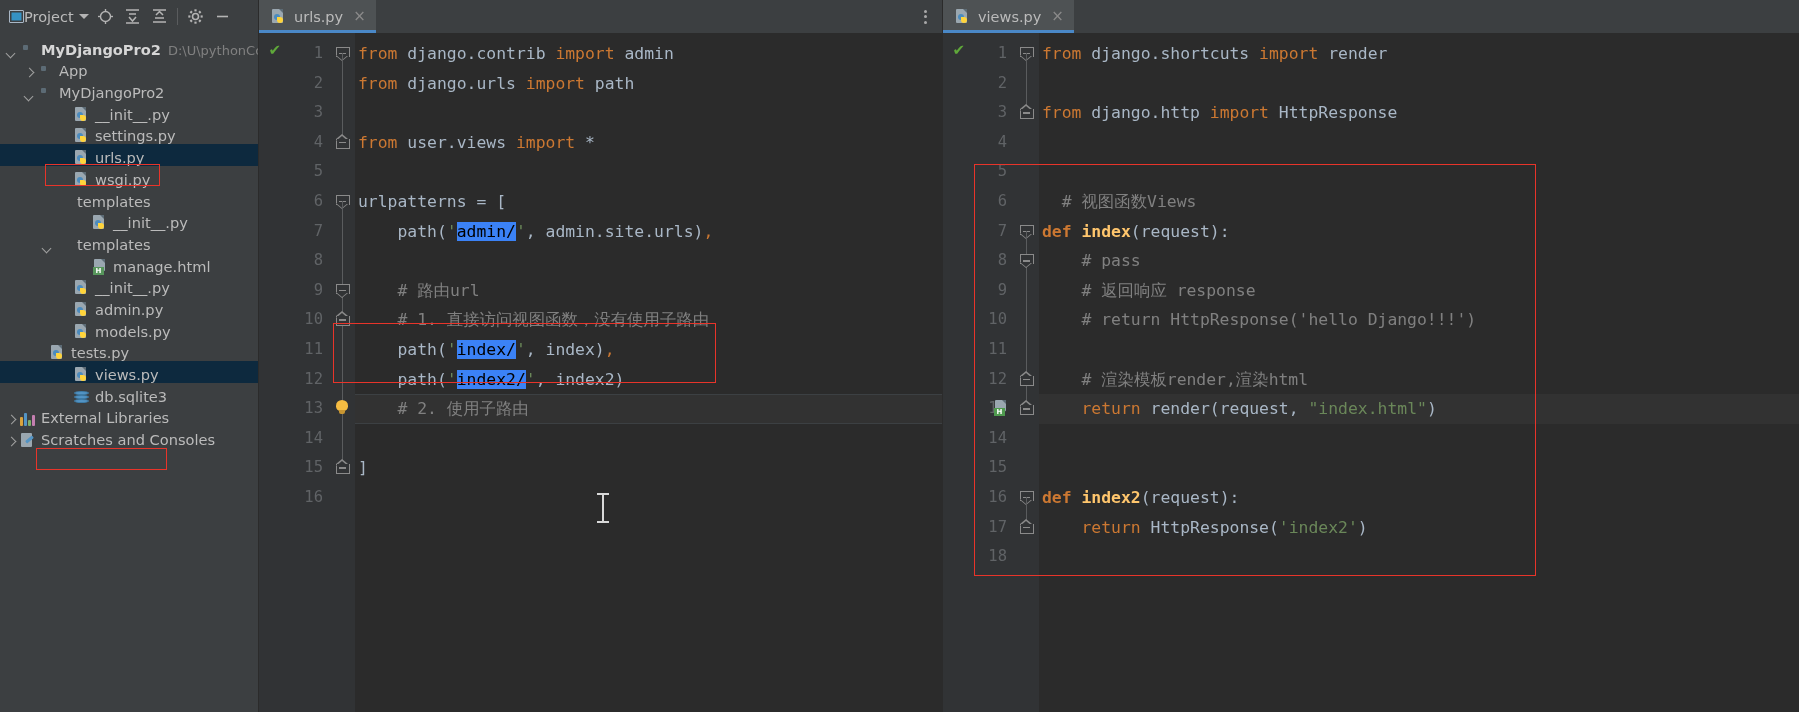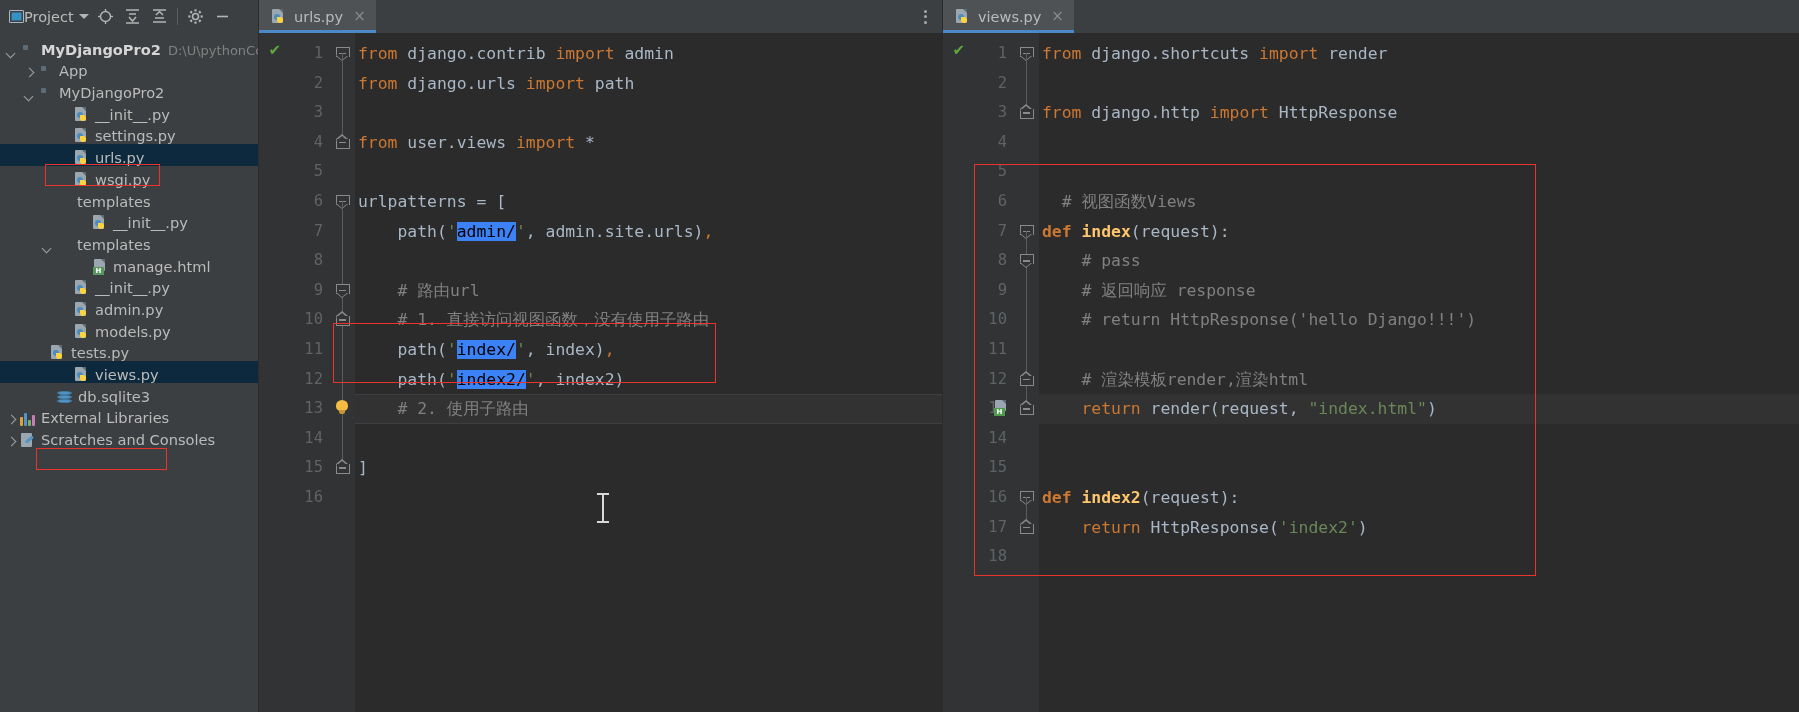--- a/index.html
+++ b/index.html
@@ -550,21 +550,21 @@
         </div>
         <div class="row selected" style="padding-left: 60px;">
           <span class="arrow"></span>
           <span class="ic ic-py">
             <span class="page"></span>
             <span class="snake1"></span>
             <span class="snake2"></span>
           </span>
           <span class="label">views.py</span>
         </div>
-        <div class="row" style="padding-left: 43px;">
+        <div class="row" style="padding-left: 60px;">
           <span class="arrow"></span>
           <span class="ic ic-db">
             <span class="d1"></span>
             <span class="d2"></span>
             <span class="d3"></span>
           </span>
           <span class="label">db.sqlite3</span>
         </div>
         <div class="row" style="padding-left: 6px;">
           <span class="arrow right"></span>

